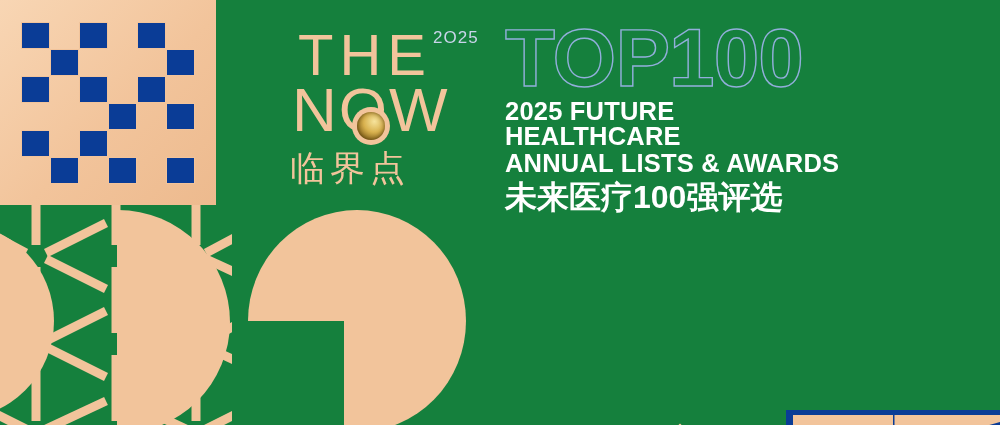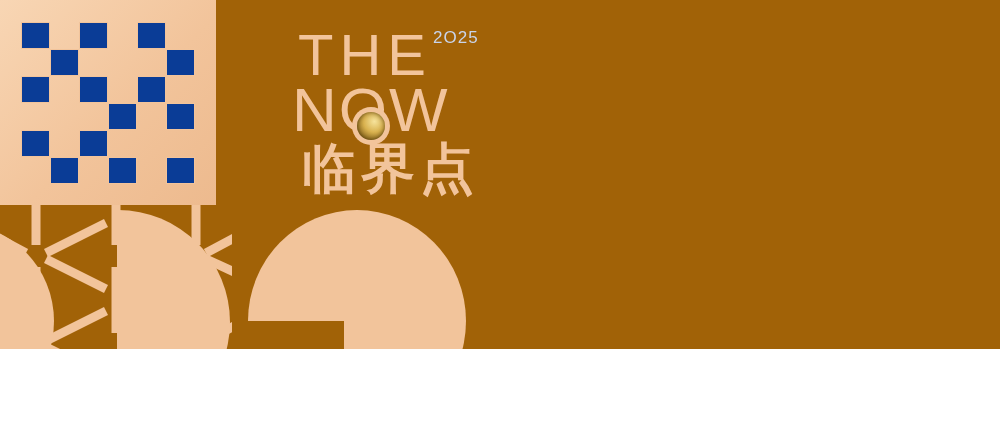--- a/index.html
+++ b/index.html
@@ -1,22 +1,22 @@
 <!DOCTYPE html>
 <html><head>
 <meta charset="utf-8">
 <title>THE NOW 2025 TOP100 Banner</title>
 <style>
   html,body{margin:0;padding:0;background:#ffffff;}
   body{font-family:"Liberation Sans",sans-serif;}
 
   .banner{
     position:relative;
-    width:1000px;height:349px;
-    background:#a16207;
+    width:1000px;height:425px;
+    background:#15803d;
     overflow:hidden;
   }
 
   
   .checker-panel{
     position:absolute;left:0;top:0;width:216px;height:205px;
     background:linear-gradient(135deg,#F8D6B4 0%,#F2C49B 55%,#EDBA8E 100%);
   }
   .checker-grid{
     position:absolute;left:21px;top:22px;
@@ -61,24 +61,24 @@
     background:#F2C49B;
     display:flex;align-items:center;justify-content:center;
   }
   .orb::after{
     content:"";
     width:28px;height:28px;border-radius:50%;
     background:radial-gradient(circle at 62% 34%, #F6E39C 0%, #D9B24F 42%, #8D6A1E 78%, #5B4512 100%);
     box-shadow:inset 0 0 5px rgba(60,40,0,.7);
   }
   .logo-cn{
-    position:absolute;left:12px;top:118px;
-    font-size:54px;line-height:52px;
+    position:absolute;left:0px;top:118px;
+    font-size:35px;line-height:52px;
     letter-spacing:5px;
-    color:#F2C49B;font-weight:700;
+    color:#F2C49B;font-weight:400;
   }
 
   
   .top100wrap{position:absolute;left:505px;top:18px;width:340px;height:175px;}
   .top100{
     font-size:82px;line-height:80px;
     font-weight:700;letter-spacing:-1px;
     color:transparent;
     -webkit-text-stroke:1.4px #92AEDB;
     font-family:"Liberation Sans",sans-serif;
@@ -165,20 +165,26 @@
   </div>
 
   <div class="logo">
     <div class="logo-the">THE</div>
     <div class="logo-year">2O25</div>
     <div class="logo-now">NOW</div>
     <div class="orb"></div>
     <div class="logo-cn">临界点</div>
   </div>
 
+  <div class="top100wrap">
+    <div class="top100">TOP100</div>
+    <div class="en1">2025 FUTURE HEALTHCARE</div>
+    <div class="en2">ANNUAL LISTS &amp; AWARDS</div>
+    <div class="cn-sub">未来医疗100强评选</div>
+  </div>
 
   <div class="band">
 
     <div class="hex">
       <svg width="232" height="220" viewBox="0 0 232 220">
         <g stroke="#F2C49B" stroke-width="9" stroke-linecap="butt" fill="none">
 
           <line x1="36" y1="-20" x2="36" y2="40"></line>
           <line x1="116" y1="-20" x2="116" y2="40"></line>
           <line x1="196" y1="-20" x2="196" y2="40"></line>

